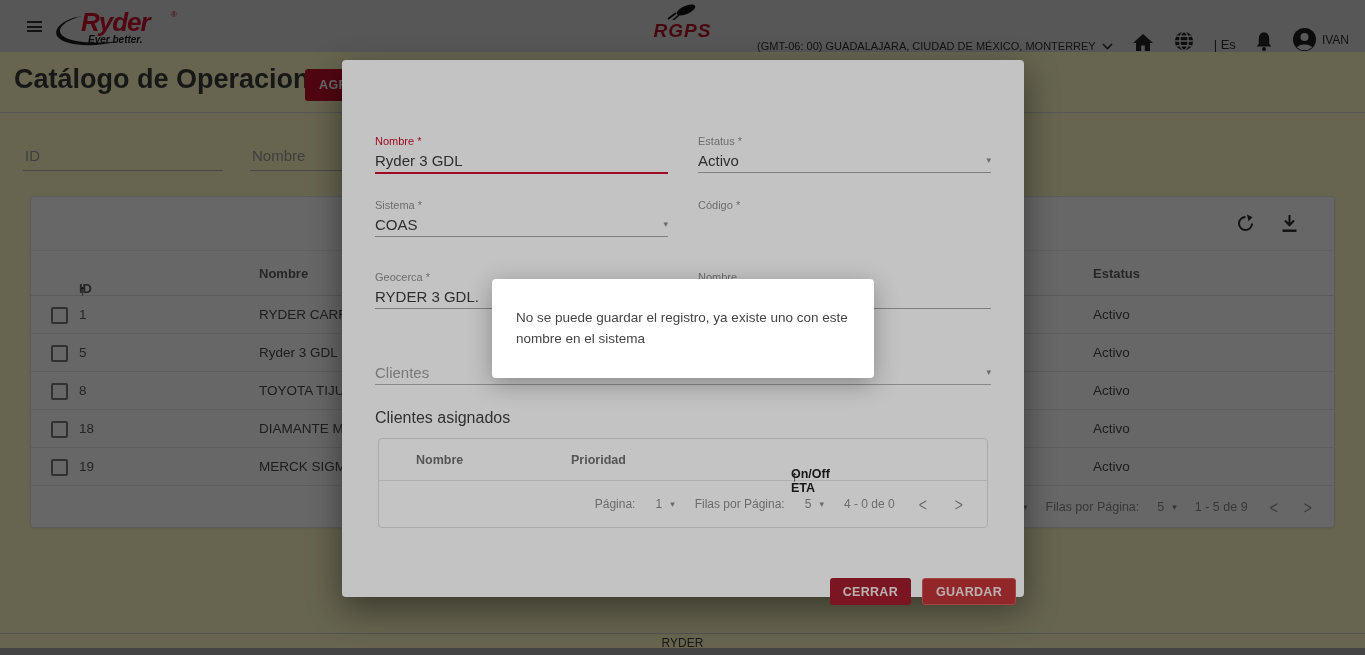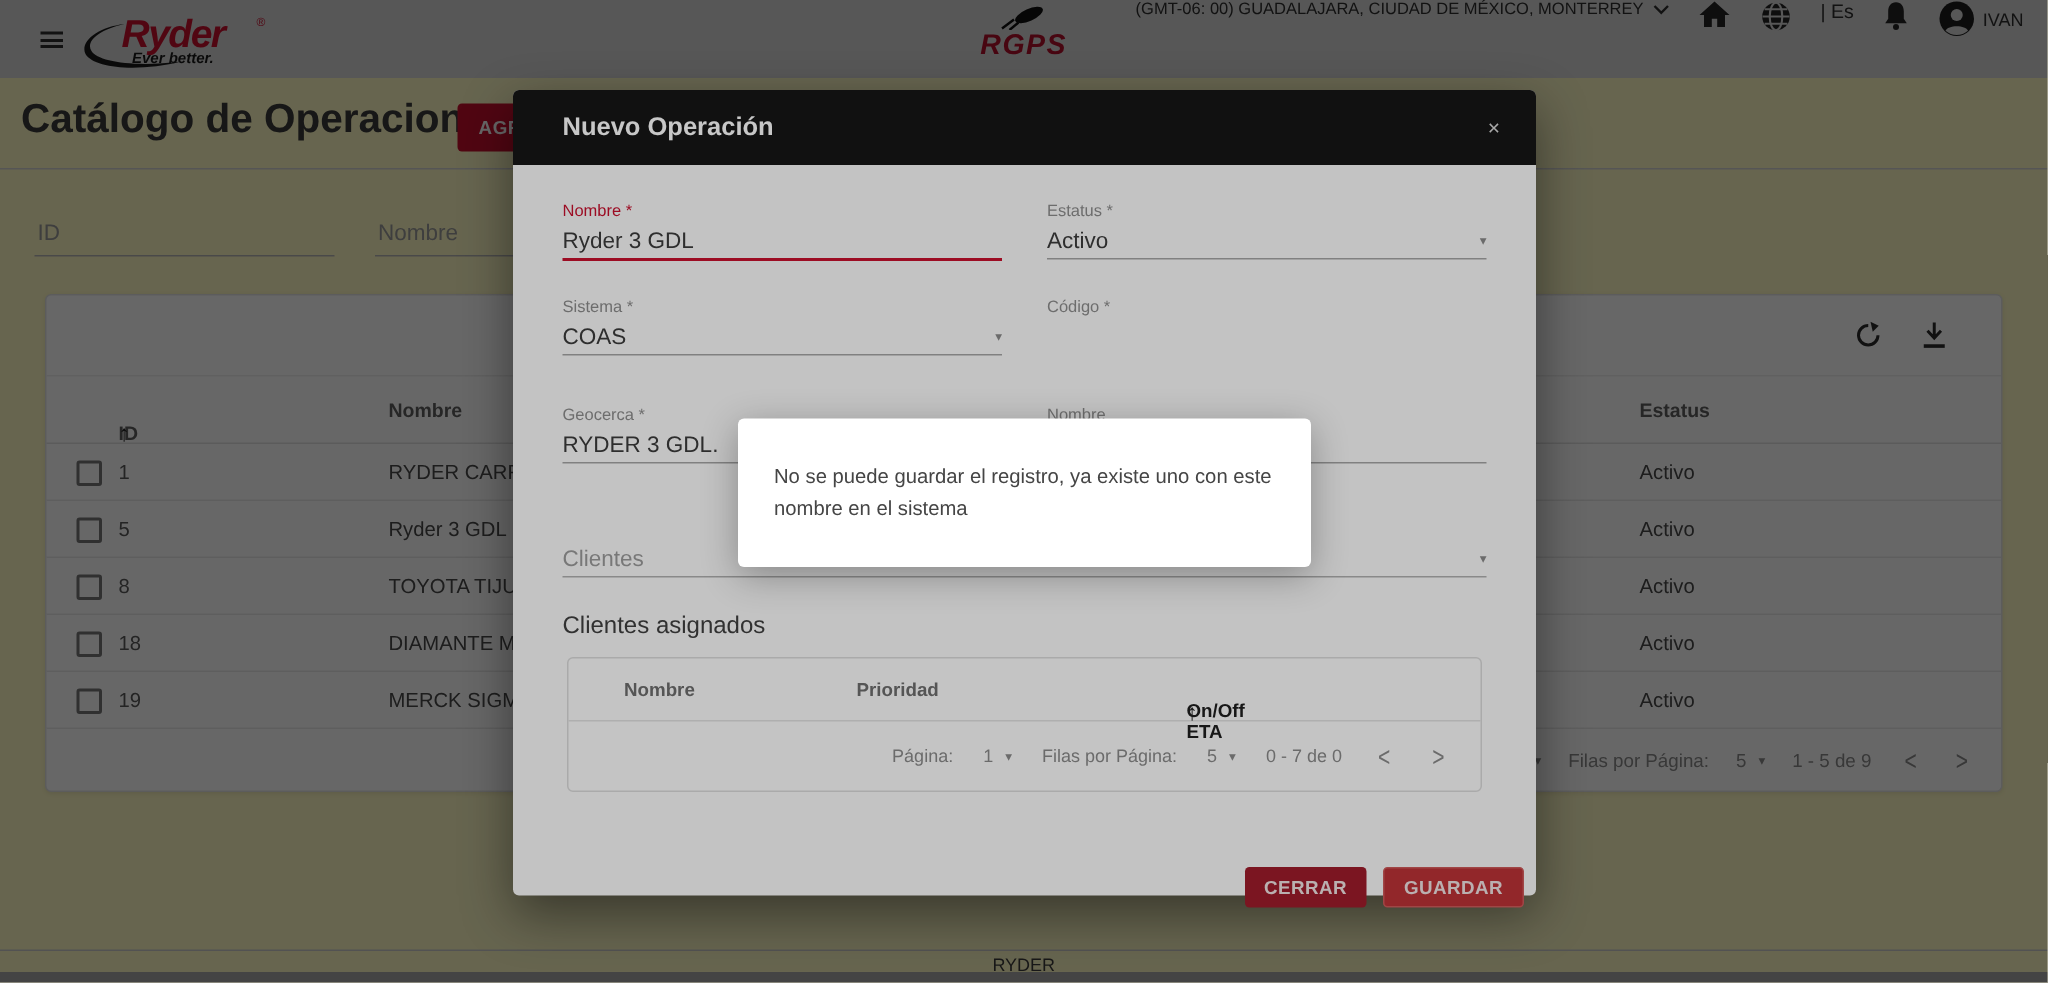--- a/index.html
+++ b/index.html
@@ -15,21 +15,21 @@
   .ryder-logo{position:absolute;left:55px;top:6px;width:120px;height:42px;}
   .ryder-name{font-style:italic;font-weight:bold;font-size:26px;color:#c8102e;
     letter-spacing:-1px;position:absolute;left:26px;top:1px;}
   .ryder-reg{font-size:8px;color:#c8102e;position:absolute;left:116px;top:4px;}
   .ryder-swoosh{position:absolute;left:0;top:8px;}
   .ryder-tagline{position:absolute;left:33px;top:28px;font-style:italic;font-weight:bold;
     font-size:10px;color:#1c1c1c;}
   .rgps-logo{position:absolute;left:0;right:0;top:3px;display:flex;flex-direction:column;
     align-items:center;pointer-events:none;}
   .rgps-text{font-style:italic;font-weight:bold;font-size:19px;color:#b3112c;letter-spacing:1px;}
-  .appbar-right{position:absolute;right:16px;top:0;height:52px;display:flex;align-items:flex-start;gap:19px;}
+  .appbar-right{position:absolute;right:16px;top:0;height:52px;display:flex;align-items:flex-end;gap:19px;}
   .tz{display:flex;align-items:center;gap:6px;font-size:11px;color:#2f2f2f;cursor:pointer;}
   .lang{font-size:13px;color:#2f2f2f;}
   .userbox{display:flex;align-items:center;gap:5px;font-size:12px;color:#2f2f2f;}
   .icon-btn{cursor:pointer;display:flex;align-items:center;}
 
   
   .page-title{position:absolute;left:14px;top:64px;font-size:27px;font-weight:bold;color:#3a3a3a;margin:0;}
   .add-btn{position:absolute;left:305px;top:69px;height:32px;padding:0 14px;background:#c8102e;
     color:#fff;font-size:12.5px;font-weight:bold;letter-spacing:.4px;border:none;border-radius:3px;cursor:pointer;}
   .title-divider{position:absolute;left:0;right:0;top:112px;border-top:1px solid #d4d4d4;}
@@ -258,24 +258,20 @@
   </div>
 
   <div class="footer-divider"></div>
   <div class="footer-text">RYDER</div>
   <div class="bottom-strip"></div>
 </div>
 
 <div class="backdrop1"></div>
 
 <div class="modal">
-  <div class="modal-header">
-    <span class="modal-title">Nuevo Operación</span>
-    <span class="modal-close">×</span>
-  </div>
 
   <div class="fld error pos-r1l">
     <span class="lbl">Nombre *</span>
     <div class="valrow">
         <span>Ryder 3 GDL</span>
       </div>
   </div>
   <div class="fld pos-r1r">
     <span class="lbl">Estatus *</span>
     <div class="valrow">
@@ -330,21 +326,21 @@
       <span>Página:</span>
       <span class="pag-select">
         <span>1</span>
         <span class="caret">▾</span>
       </span>
       <span>Filas por Página:</span>
       <span class="pag-select">
         <span>5</span>
         <span class="caret">▾</span>
       </span>
-      <span>0 - 7 de 0</span>
+      <span>4 - 0 de 0</span>
       <span class="pag-arrow">&lt;</span>
       <span class="pag-arrow">&gt;</span>
     </div>
   </div>
 
   <div class="m-buttons">
     <button class="btn btn-cerrar">CERRAR</button>
     <button class="btn btn-guardar">GUARDAR</button>
   </div>
 </div>

